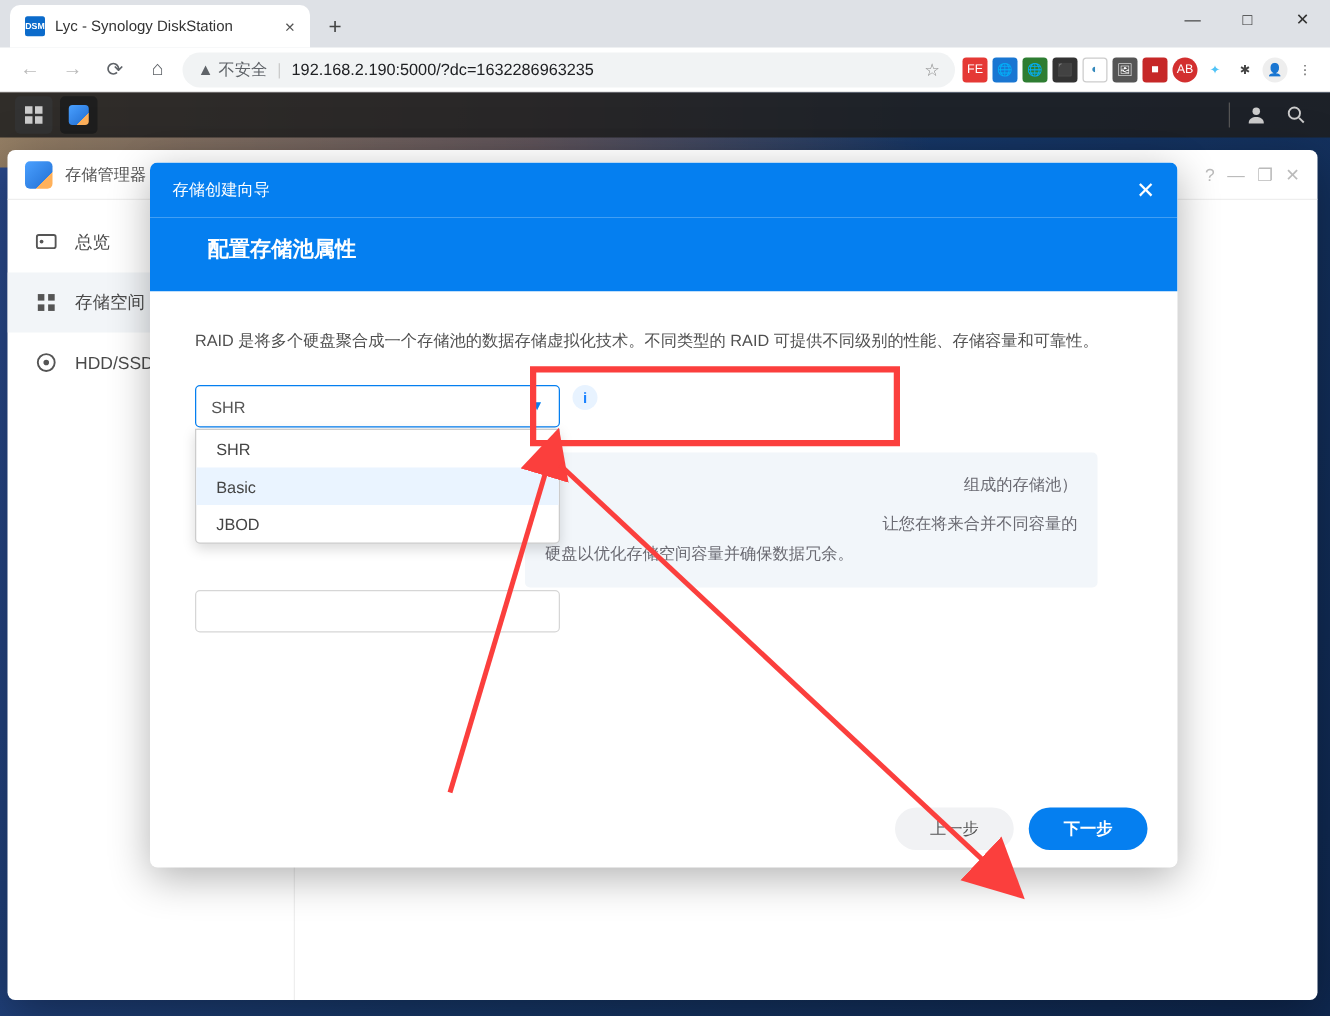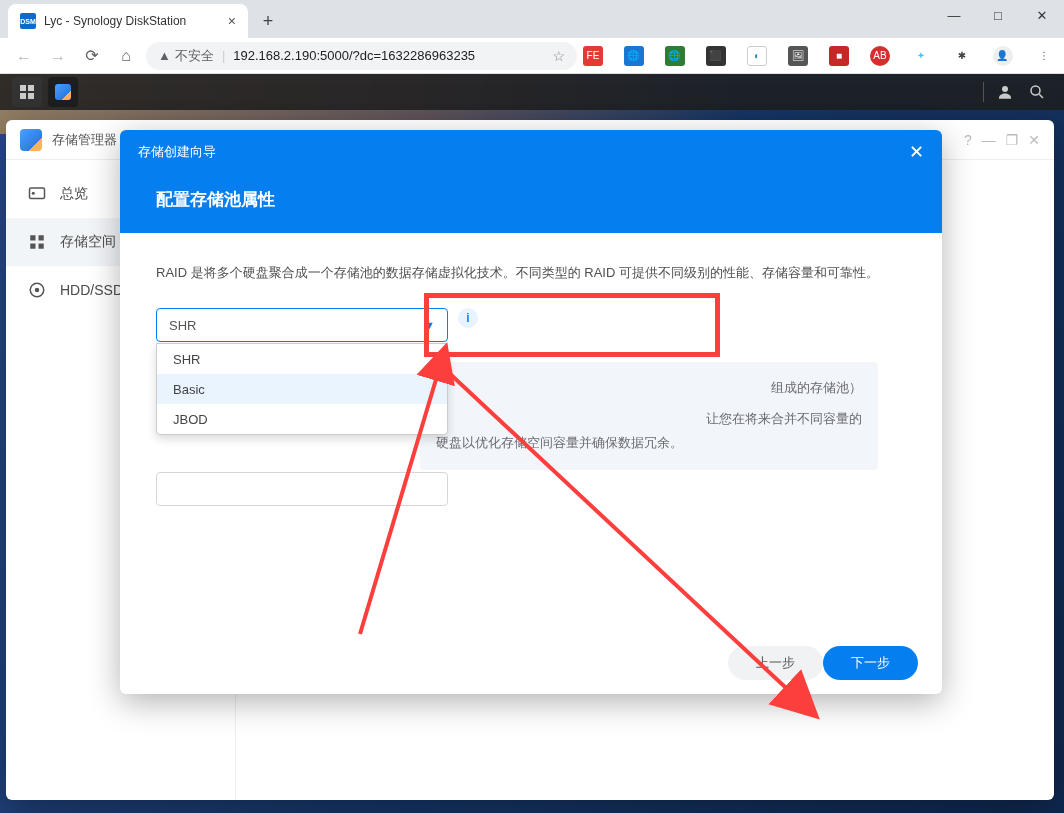--- a/index.html
+++ b/index.html
@@ -14,21 +14,21 @@
 .win-controls { position: absolute; right: 0; top: 0; display: flex; height: 30px; }
 .win-btn { width: 44px; display: flex; align-items: center; justify-content: center; font-size: 13px; color: #333; cursor: pointer; }
 
 .addr-bar { height: 36px; background: #fff; display: flex; align-items: center; padding: 0 10px; gap: 6px; border-bottom: 1px solid #e0e0e0; }
 .nav-btn { width: 28px; height: 28px; display: flex; align-items: center; justify-content: center; color: #5f6368; cursor: pointer; border-radius: 50%; font-size: 16px; }
 .nav-btn.disabled { color: #bbb; }
 .url-box { flex: 1; height: 28px; background: #f1f3f4; border-radius: 14px; display: flex; align-items: center; padding: 0 12px; font-size: 13px; color: #202124; gap: 8px; }
 .insecure { display: flex; align-items: center; gap: 4px; color: #5f6368; font-size: 13px; }
 .url-text { color: #202124; }
 .url-star { margin-left: auto; color: #888; font-size: 14px; }
-.ext-row { display: flex; gap: 21px; align-items: flex-end; }
+.ext-row { display: flex; gap: 4px; align-items: flex-end; }
 .ext { width: 20px; height: 20px; border-radius: 3px; display: flex; align-items: center; justify-content: center; font-size: 10px; color: #fff; }
 
 
 .dsm-area { position: relative; height: calc(813px - 74px); background: linear-gradient(120deg,#2b4a8f 0%, #173869 50%, #0f2850 100%); }
 .dsm-bg-glow { position:absolute; top:0; left:0; right:0; height:60px; background: linear-gradient(90deg, rgba(255,180,60,0.5), rgba(255,140,30,0.3) 40%, transparent 70%); }
 .dsm-topbar { height: 36px; background: rgba(30,30,30,0.85); display: flex; align-items: center; padding: 0 12px; position: relative; z-index: 2; }
 .dsm-top-icon { width: 30px; height: 30px; display: flex; align-items: center; justify-content: center; color: #ccc; cursor: pointer; border-radius: 4px; }
 .dsm-top-icon.app { background: #333; border-radius: 4px; margin-right: 6px; }
 .dsm-top-right { margin-left: auto; display: flex; gap: 2px; align-items: center; }
 .dsm-top-right .sep { width:1px; height:20px; background:#555; margin:0 4px; }
@@ -45,38 +45,38 @@
 .sm-sidebar { width: 230px; border-right: 1px solid #eee; padding-top: 10px; }
 .side-item { height: 48px; display: flex; align-items: center; padding: 0 22px; gap: 14px; color: #4a4a4a; font-size: 14px; cursor: pointer; }
 .side-item.active { background: #f2f5f8; }
 .side-icon { width: 18px; height: 18px; display:flex; align-items:center; justify-content:center; }
 .sm-content { flex:1; }
 
 
 .wizard { position: absolute; top: 56px; left: 120px; width: 822px; height: 564px; background: #fff; border-radius: 6px; box-shadow: 0 8px 32px rgba(0,0,0,0.3); z-index: 5; display:flex; flex-direction:column; overflow:hidden; }
 .wiz-header { background: #057ff0; color: #fff; height: 44px; display:flex; align-items:center; padding: 0 18px; font-size: 13px; }
 .wiz-close { margin-left:auto; font-size: 18px; cursor:pointer; }
-.wiz-subheader { background: #057ff0; color:#fff; padding: 14px 36px 22px 36px; font-size: 17px; font-weight: bold; }
+.wiz-subheader { background: #057ff0; color:#fff; padding: 14px 36px 22px 46px; font-size: 17px; font-weight: bold; }
 .wiz-body { flex:1; padding: 28px 16px 0 36px; color:#444; font-size: 13px; position: relative; }
 .wiz-desc { line-height: 1.8; color: #505050; margin-bottom: 24px; }
 .form-row { display:flex; align-items:flex-start; margin-bottom: 18px; }
 .form-label { width: 268px; color: #505050; padding-top: 8px; }
 .form-ctrl { position: relative; }
 .select-box { width: 292px; height: 34px; border: 1px solid #057ff0; border-radius: 4px; display:flex; align-items:center; padding: 0 12px; color:#555; font-size:13px; cursor:pointer; background:#fff; }
 .select-caret { margin-left:auto; color:#057ff0; font-size:11px; }
 .info-bubble { width: 20px; height:20px; border-radius:50%; background:#e8f3ff; color:#1a82ff; display:flex; align-items:center; justify-content:center; margin-left:10px; font-size:12px; font-weight:bold; cursor:pointer; }
 .dropdown { position:absolute; top:35px; left:0; width: 292px; background:#fff; border:1px solid #ccc; border-radius: 0 0 4px 4px; box-shadow: 0 4px 10px rgba(0,0,0,0.15); z-index: 6; }
 .dd-item { height: 30px; display:flex; align-items:center; padding: 0 16px; font-size:13px; color:#444; cursor:pointer; }
 .dd-item.hover { background:#eaf4ff; }
 .note-box { position:absolute; top: 129px; left: 300px; width: 458px; background:#f2f6fa; border-radius:4px; padding: 14px 16px; color:#6a6a72; font-size:13px; line-height:1.9; z-index: 4; }
 .desc-input { width: 292px; height: 34px; border:1px solid #d6d6d6; border-radius:4px; padding: 0 10px; font-size:13px; color:#333; }
-.wiz-footer { height: 62px; display:flex; align-items:center; justify-content:flex-end; padding: 0 24px; }
+.wiz-footer { height: 62px; display:flex; align-items:center; justify-content:flex-end; padding: 0 24px; gap: 12px; }
 .btn { height: 34px; padding: 0 28px; border-radius: 17px; font-size: 13px; cursor:pointer; border:none; }
 .btn.secondary { background:#f1f2f4; color:#555; }
-.btn.primary { background:#057ff0; color:#fff; }
+.btn.primary { background:#057ff0; color:#fff;font-weight:bold; }
 
 
 .red-box { position:absolute; border: 5px solid #fb3f3d; z-index: 10; pointer-events:none; }
 .arrow-svg { position:absolute; z-index: 11; pointer-events:none; }
 </style>
 </head>
 <body>
 
 <div class="browser-top">
   <div class="tab">

